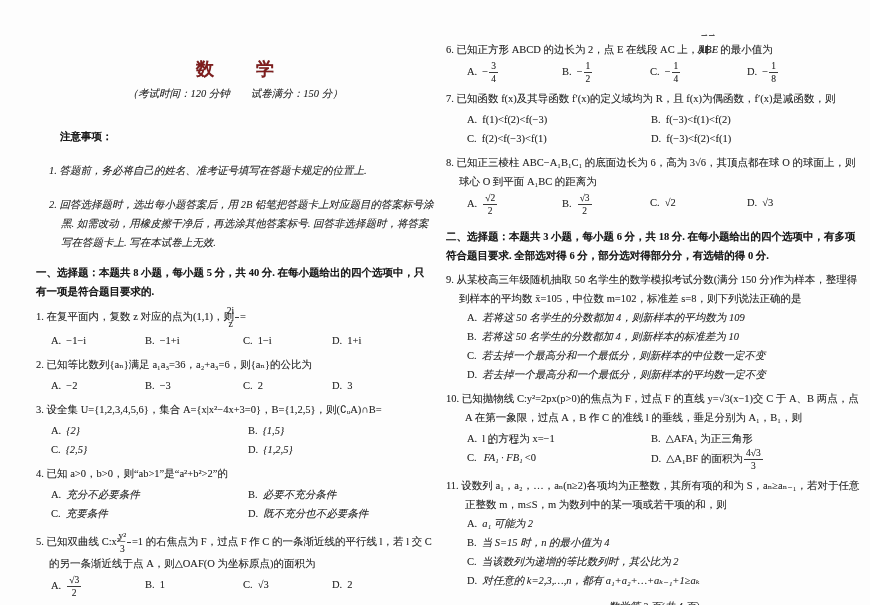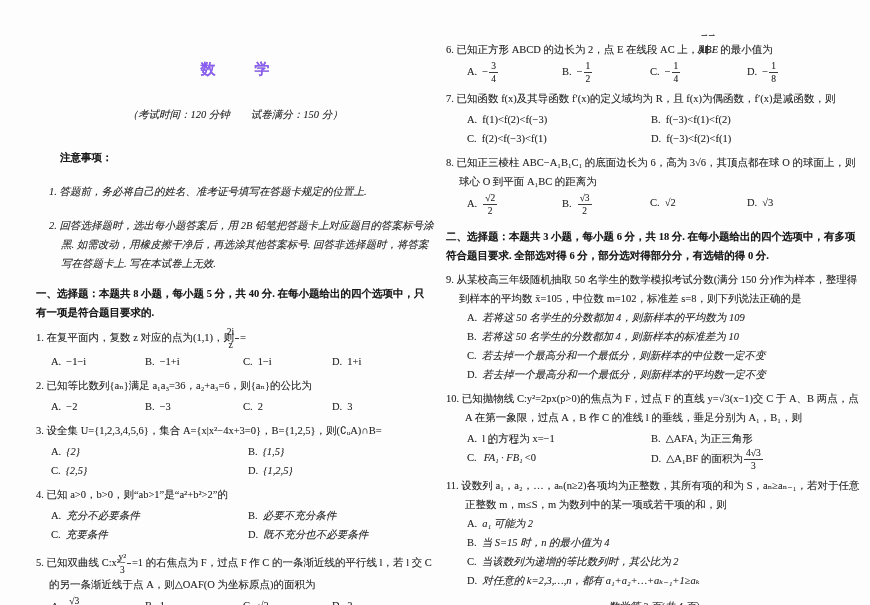--- a/index.html
+++ b/index.html
@@ -5,22 +5,22 @@
   html,body{margin:0;padding:0;}
   body{
     width:870px;height:605px;position:relative;overflow:hidden;
     background:#fdfdfd;color:#2b2b2b;
     font-family:"Liberation Serif","DejaVu Serif","DejaVu Sans",serif;
     font-size:10.5px;
   }
   .page{position:absolute;line-height:19px;text-shadow:0 0 .5px rgba(70,70,70,.45);}
   #page1{left:36px;top:58px;width:398px;}
   #page2{left:446px;top:34px;width:416px;}
-  .t{font-size:15px;font-weight:700;text-align:center;letter-spacing:12px;text-indent:12px;line-height:22px;color:#8b5cf6;}
-  .st{text-align:center;margin-top:25px;font-style:italic;}
+  .t{font-size:18px;font-weight:700;text-align:center;letter-spacing:12px;text-indent:12px;line-height:22px;color:#7f1d1d;}
+  .st{text-align:center;margin-top:4px;font-style:italic;}
   .nt{margin-top:24px;margin-left:24px;font-weight:700;color:#181818;}
   .ni{margin-left:13px;padding-left:12px;text-indent:-12px;font-style:italic;margin-top:15px;}
   .sh{font-weight:700;margin-top:11px;color:#181818;}
   .q{margin-top:5px;padding-left:13px;text-indent:-13px;}
   .q.d2{padding-left:19px;text-indent:-19px;}
   .op{margin-top:2px;display:grid;}
   .g4a{grid-template-columns:94px 98px 89px auto;padding-left:15px;}
   .g2a{grid-template-columns:197px auto;padding-left:15px;}
   .g4b{grid-template-columns:95px 88px 97px auto;padding-left:21px;}
   .g2b{grid-template-columns:184px auto;padding-left:21px;}

